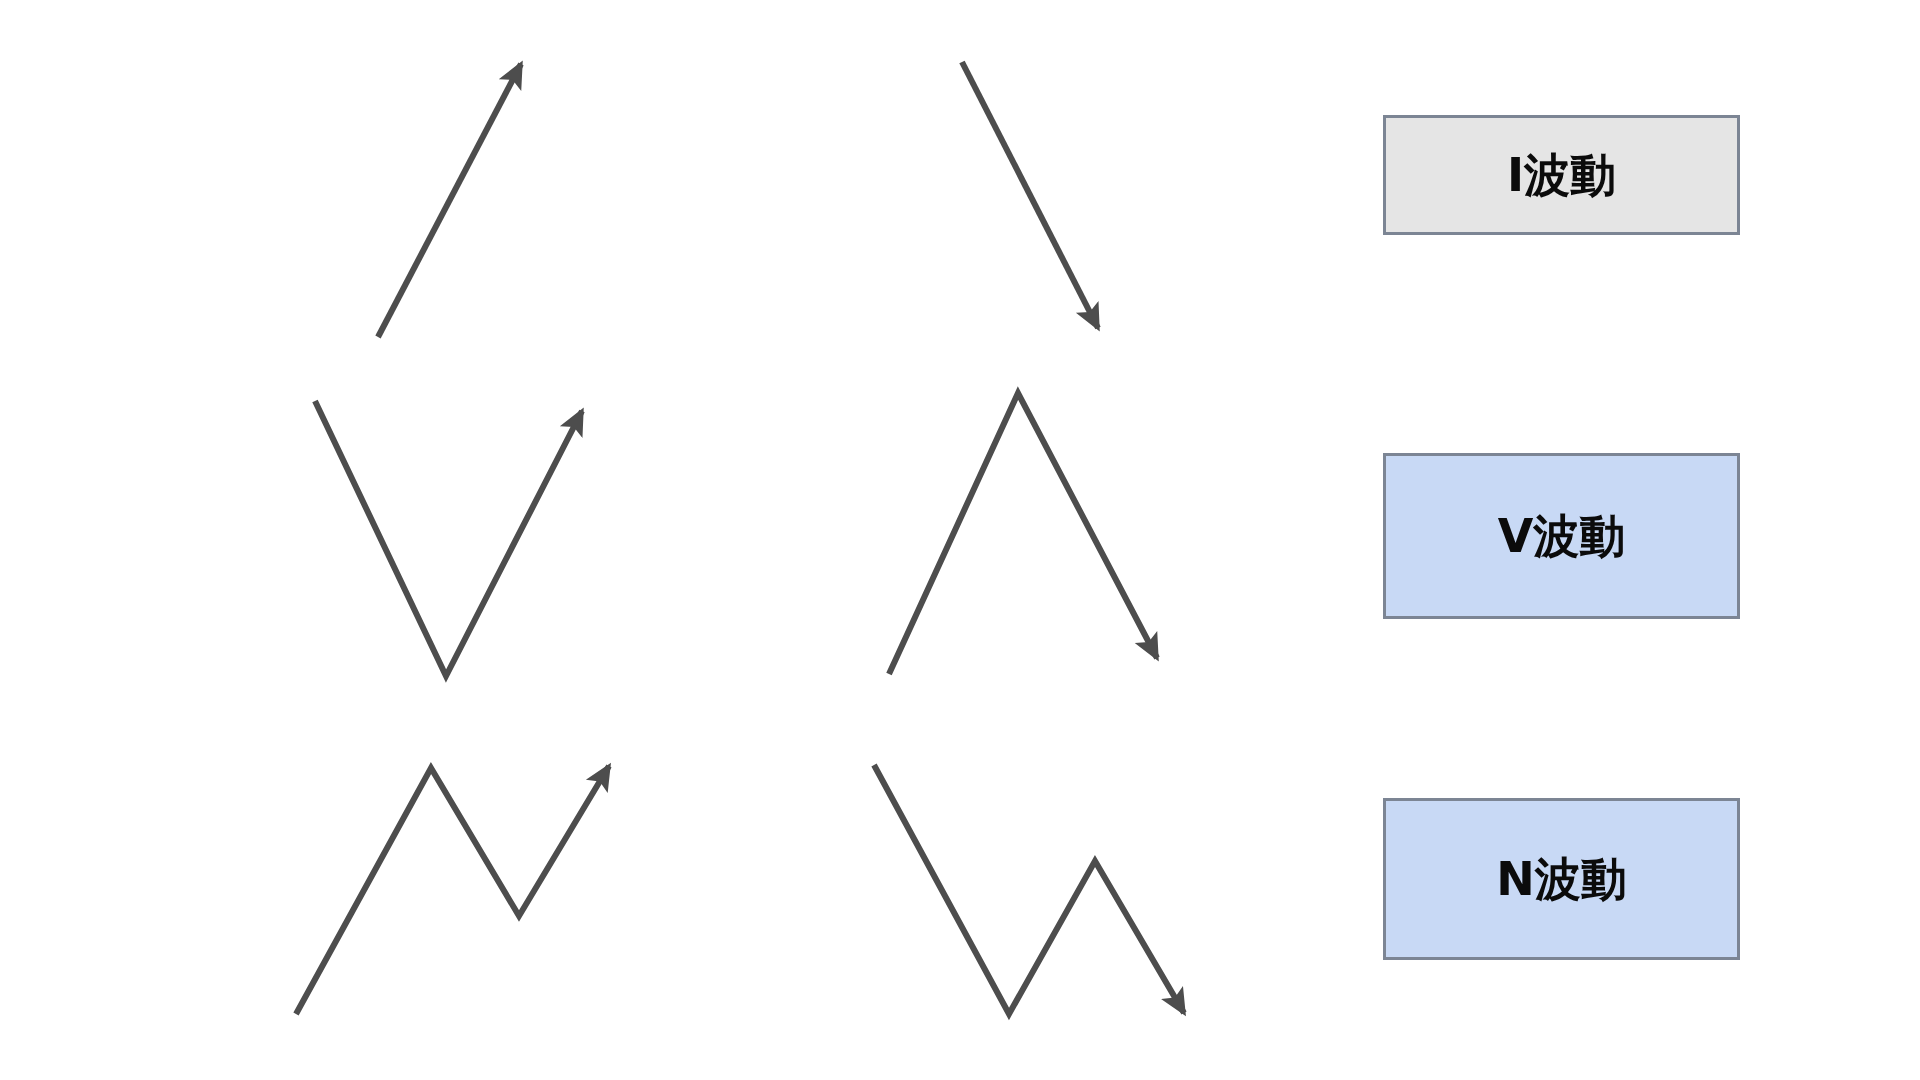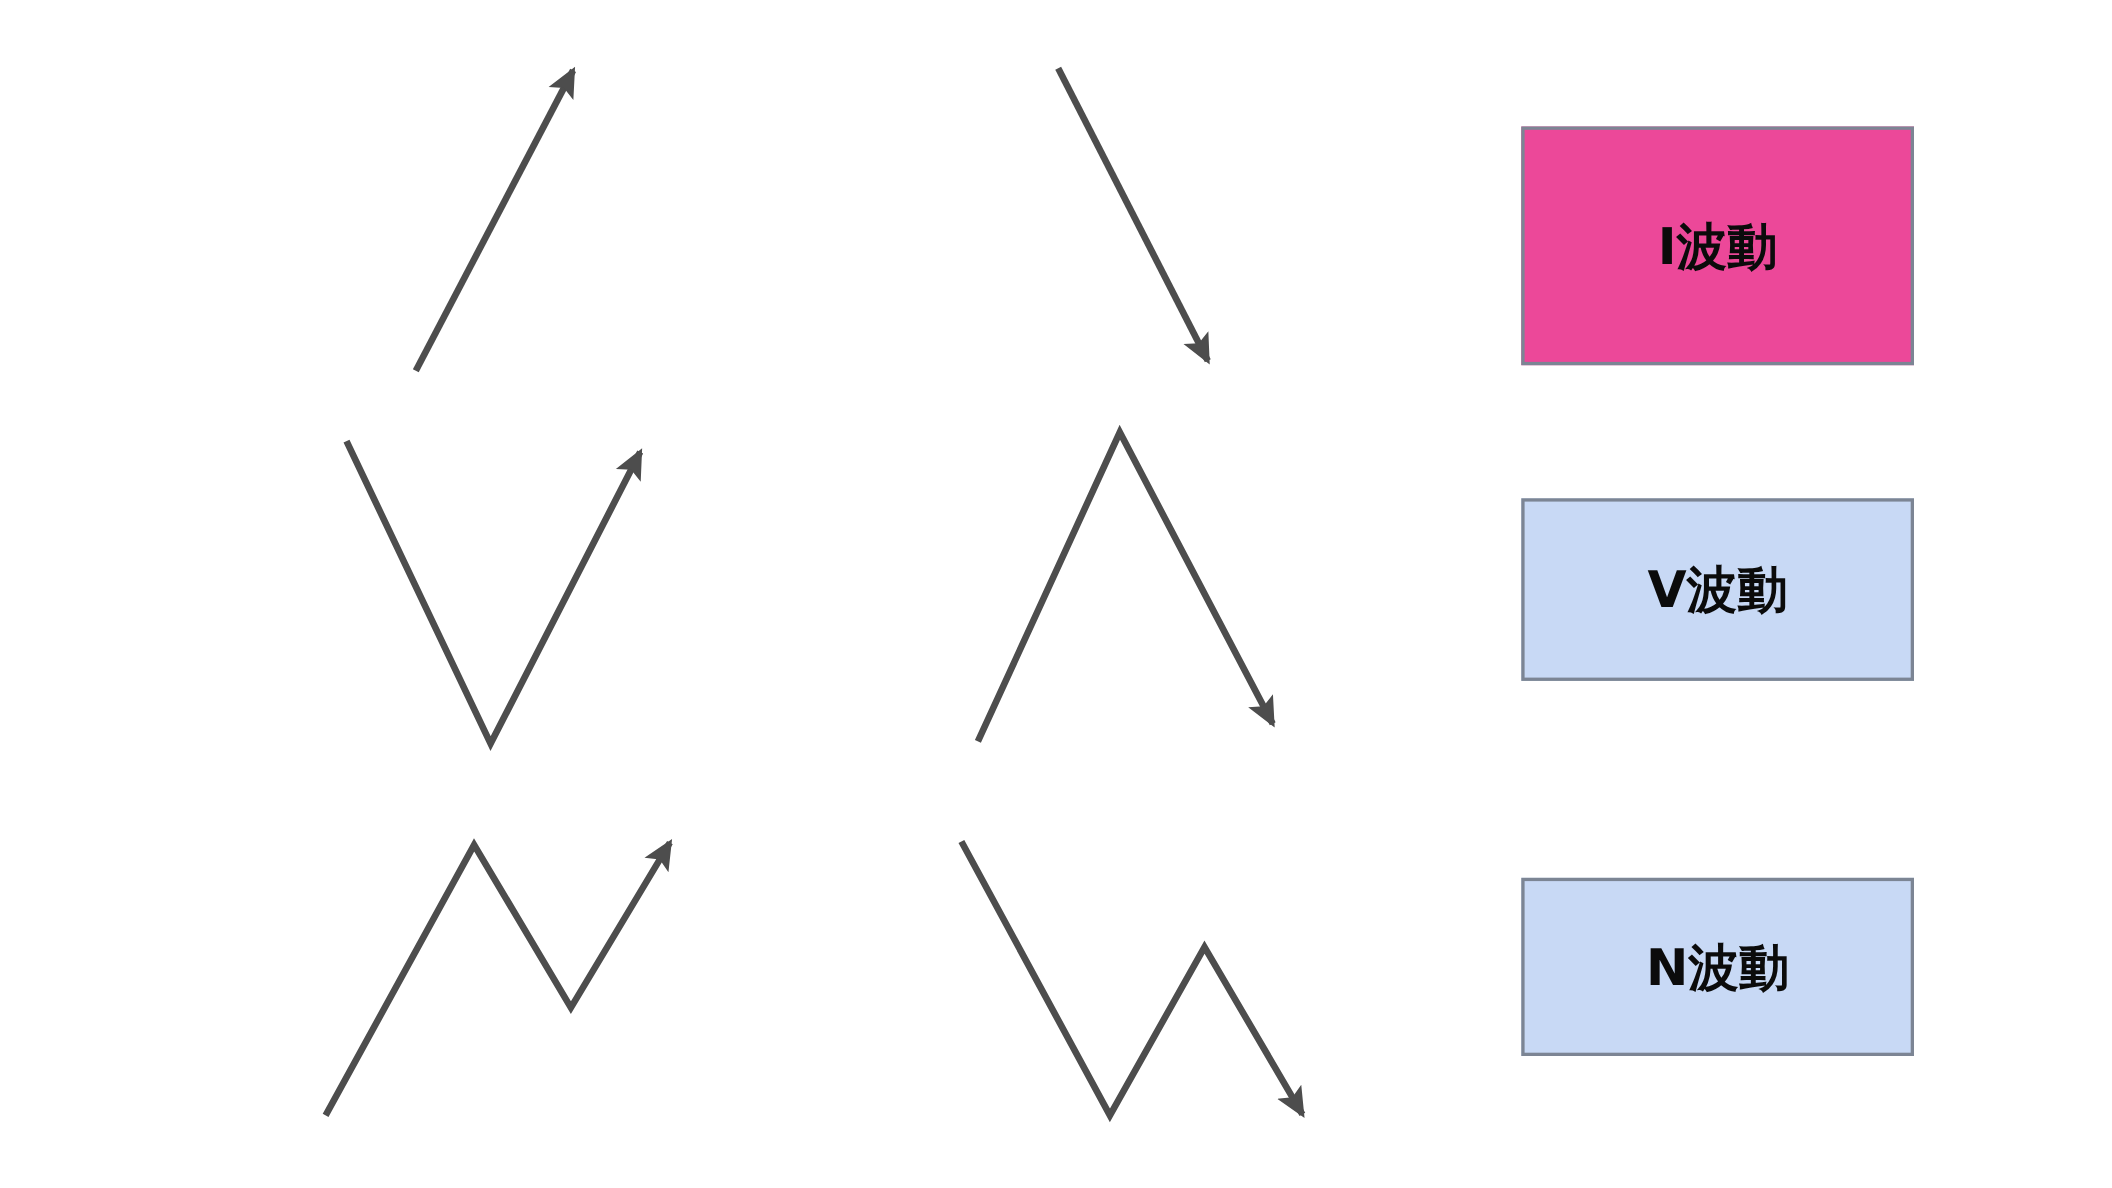--- a/index.html
+++ b/index.html
@@ -71,21 +71,21 @@
         <polyline points="962,62 1098,328" marker-end="url(#arrowhead)"></polyline>
         <polyline points="315,401 446,676 582,411" marker-end="url(#arrowhead)"></polyline>
         <polyline points="889,674 1018,393 1157,658" marker-end="url(#arrowhead)"></polyline>
         <polyline points="296,1014 431,768 519,916 609,766" marker-end="url(#arrowhead)"></polyline>
         <polyline points="874,765 1009,1014 1095,861 1184,1013" marker-end="url(#arrowhead)"></polyline>
       </g>
   </svg>
 
   <div class="legend-layer">
 
-    <div class="legend-box" style="left: 1383px; top: 115px; width: 357px; height: 217px; background: #ec4899; border-color: rgb(124, 133, 148);">
+    <div class="legend-box" style="left: 1383px; top: 115px; width: 357px; height: 120px; background: #e5e5e5; border-color: rgb(124, 133, 148);">
       <span class="legend-label">I波動</span>
     </div>
 
     <div class="legend-box" style="left: 1383px; top: 453px; width: 357px; height: 166px; background: rgb(200, 217, 245); border-color: rgb(124, 133, 148);">
       <span class="legend-label">V波動</span>
     </div>
 
     <div class="legend-box" style="left: 1383px; top: 798px; width: 357px; height: 162px; background: rgb(200, 217, 245); border-color: rgb(124, 133, 148);">
       <span class="legend-label">N波動</span>
     </div>

